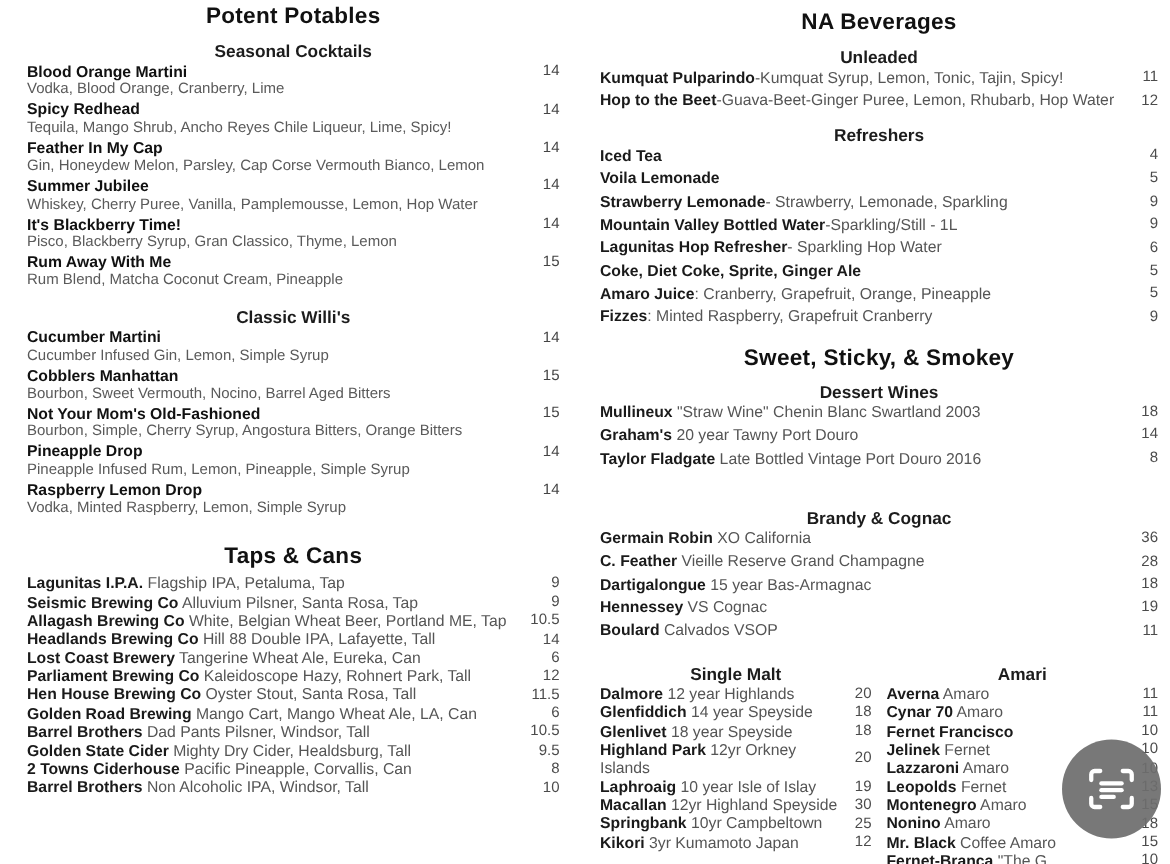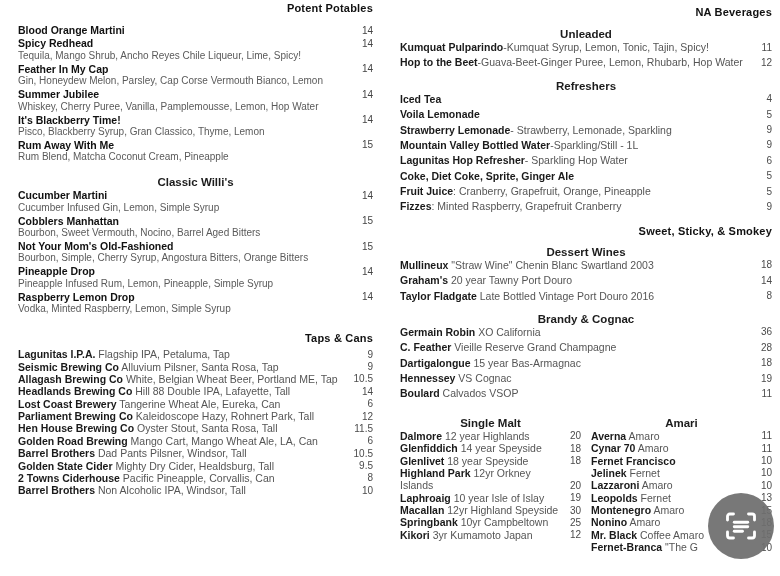--- a/index.html
+++ b/index.html
@@ -9,37 +9,37 @@
     width: 780px; height: 576px;
     background: #ffffff;
     font-family: "Liberation Sans", sans-serif;
     color: #1a1a1a;
     overflow: hidden;
   }
   .page { position: relative; width: 780px; height: 576px; background: #fff; }
 
   
   .sec-title {
-    text-align: right;
+    text-align: center;
     font-weight: bold;
-    font-size: 11px;
+    font-size: 15px;
     letter-spacing: .2px;
     margin: 0 0 2px 0;
     color: #111;
   }
   .sub-title {
     text-align: center;
     font-weight: bold;
     font-size: 11.5px;
     margin: 0 0 1px 0;
     color: #1c1c1c;
   }
   .row {
     display: flex;
-    align-items: flex-end;
+    align-items: center;
     justify-content: space-between;
     line-height: 1.18;
   }
   .row .name { font-size: 10.5px; }
   .row .price {
     font-size: 10px;
     color: #4b4b4b;
     padding-left: 8px;
     white-space: nowrap;
     flex: 0 0 auto;
@@ -98,25 +98,27 @@
 
 <div class="page">
 
   <div class="col-left">
 
     <div class="spacer-sm" style="height:2px"></div>
     <div class="sec-title">Potent Potables</div>
     <div style="height:8px"></div>
 
     <div class="block">
+      <div class="sub-title">Seasonal Cocktails</div>
       <div class="cocktail">
         <div class="row">
             <span class="name bold">Blood Orange Martini</span>
             <span class="price">14</span>
           </div>
+        <div class="descline">Vodka, Blood Orange, Cranberry, Lime</div>
       </div>
       <div class="cocktail">
         <div class="row">
             <span class="name bold">Spicy Redhead</span>
             <span class="price">14</span>
           </div>
         <div class="descline">Tequila, Mango Shrub, Ancho Reyes Chile Liqueur, Lime, Spicy!</div>
       </div>
       <div class="cocktail">
         <div class="row">
@@ -286,21 +288,21 @@
       </div>
       <div class="row" style="margin-bottom:3px">
         <span class="name"><b>Lagunitas Hop Refresher</b><span class="desc">- Sparkling Hop Water</span></span>
         <span class="price">6</span>
       </div>
       <div class="row" style="margin-bottom:3px">
         <span class="name"><b>Coke, Diet Coke, Sprite, Ginger Ale</b><span class="desc"></span></span>
         <span class="price">5</span>
       </div>
       <div class="row" style="margin-bottom:3px">
-        <span class="name"><b>Fruit Juice</b><span class="desc">: Cranberry, Grapefruit, Orange, Pineapple</span></span>
+        <span class="name"><b>Amaro Juice</b><span class="desc">: Cranberry, Grapefruit, Orange, Pineapple</span></span>
         <span class="price">5</span>
       </div>
       <div class="row" style="margin-bottom:3px">
         <span class="name"><b>Fizzes</b><span class="desc">: Minted Raspberry, Grapefruit Cranberry</span></span>
         <span class="price">9</span>
       </div>
     </div>
 
     <div style="height:9px"></div>
 
@@ -310,21 +312,21 @@
     <div class="block">
       <div class="sub-title">Dessert Wines</div>
       <div class="row" style="margin-bottom:3px">
         <span class="name"><b>Mullineux</b><span class="desc"> "Straw Wine" Chenin Blanc Swartland 2003</span></span>
         <span class="price">18</span>
       </div>
       <div class="row" style="margin-bottom:3px">
         <span class="name"><b>Graham's</b><span class="desc"> 20 year Tawny Port Douro</span></span>
         <span class="price">14</span>
       </div>
-      <div class="row" style="margin-bottom:3px">
+      <div class="row" style="margin-bottom:20px">
         <span class="name"><b>Taylor Fladgate</b><span class="desc"> Late Bottled Vintage Port Douro 2016</span></span>
         <span class="price">8</span>
       </div>
     </div>
 
     <div style="height:8px"></div>
 
     <div class="block">
       <div class="sub-title">Brandy &amp; Cognac</div>
       <div class="row" style="margin-bottom:3px">

